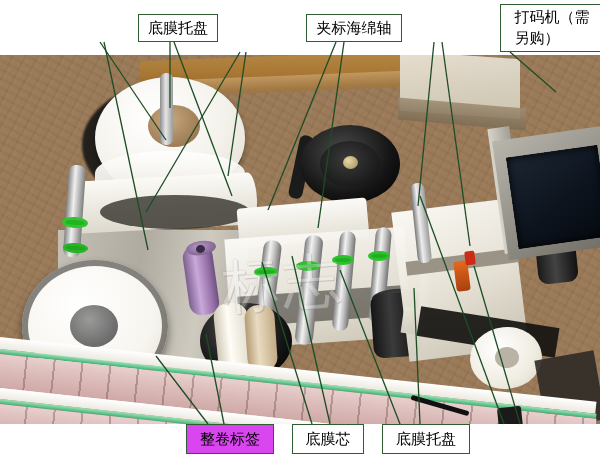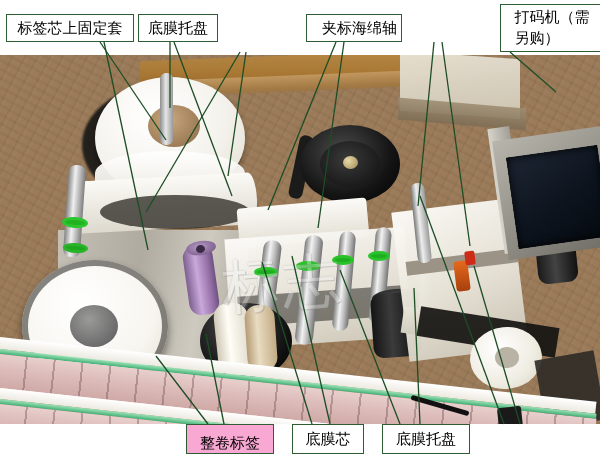--- a/index.html
+++ b/index.html
@@ -311,34 +311,31 @@
       <line x1="208" y1="424" x2="156" y2="356" stroke="#1d4d25" stroke-width="1.3"></line>
       <line x1="224" y1="424" x2="206" y2="334" stroke="#1d4d25" stroke-width="1.3"></line>
       <line x1="312" y1="424" x2="262" y2="262" stroke="#1d4d25" stroke-width="1.3"></line>
       <line x1="330" y1="424" x2="292" y2="256" stroke="#1d4d25" stroke-width="1.3"></line>
       <line x1="400" y1="424" x2="340" y2="270" stroke="#1d4d25" stroke-width="1.3"></line>
       <line x1="420" y1="424" x2="414" y2="288" stroke="#1d4d25" stroke-width="1.3"></line>
       <line x1="504" y1="424" x2="420" y2="196" stroke="#1d4d25" stroke-width="1.3"></line>
       <line x1="520" y1="424" x2="474" y2="266" stroke="#1d4d25" stroke-width="1.3"></line>
     </svg>
 
-  <div class="callout" style="left: 6px; top: 14px; width: 128px; height: 28px; border-color: rgb(47, 93, 51); background: rgb(255, 255, 255);">
-    <span>标签芯上固定套</span>
-    </div>
   <div class="callout" style="left: 138px; top: 14px; width: 80px; height: 28px; border-color: rgb(47, 93, 51); background: rgb(255, 255, 255);">
     <span>底膜托盘</span>
     </div>
-  <div class="callout" style="left: 306px; top: 14px; width: 96px; height: 28px; border-color: rgb(47, 93, 51); background: rgb(255, 255, 255); justify-content: flex-end;">
+  <div class="callout" style="left: 306px; top: 14px; width: 96px; height: 28px; border-color: rgb(47, 93, 51); background: rgb(255, 255, 255);">
     <span>夹标海绵轴</span>
     </div>
   <div class="callout two" style="left: 500px; top: 4px; width: 104px; height: 48px; border-color: rgb(47, 93, 51); background: rgb(255, 255, 255);">
     <span>打码机（需<br>另购）</span>
     </div>
 
-  <div class="callout" style="left: 186px; top: 424px; width: 88px; height: 30px; border-color: rgb(47, 93, 51); background: #f9a8d4; align-items: flex-end;">
+  <div class="callout" style="left: 186px; top: 424px; width: 88px; height: 30px; border-color: rgb(47, 93, 51); background: #d946ef;">
     <span>整卷标签</span>
     </div>
   <div class="callout" style="left: 382px; top: 424px; width: 88px; height: 30px; border-color: rgb(47, 93, 51); background: rgb(255, 255, 255);">
     <span>底膜托盘</span>
     </div>
   <div class="callout" style="left: 292px; top: 424px; width: 72px; height: 30px; border-color: rgb(47, 93, 51); background: rgb(255, 255, 255);">
     <span>底膜芯</span>
     </div>
 
 </div>

